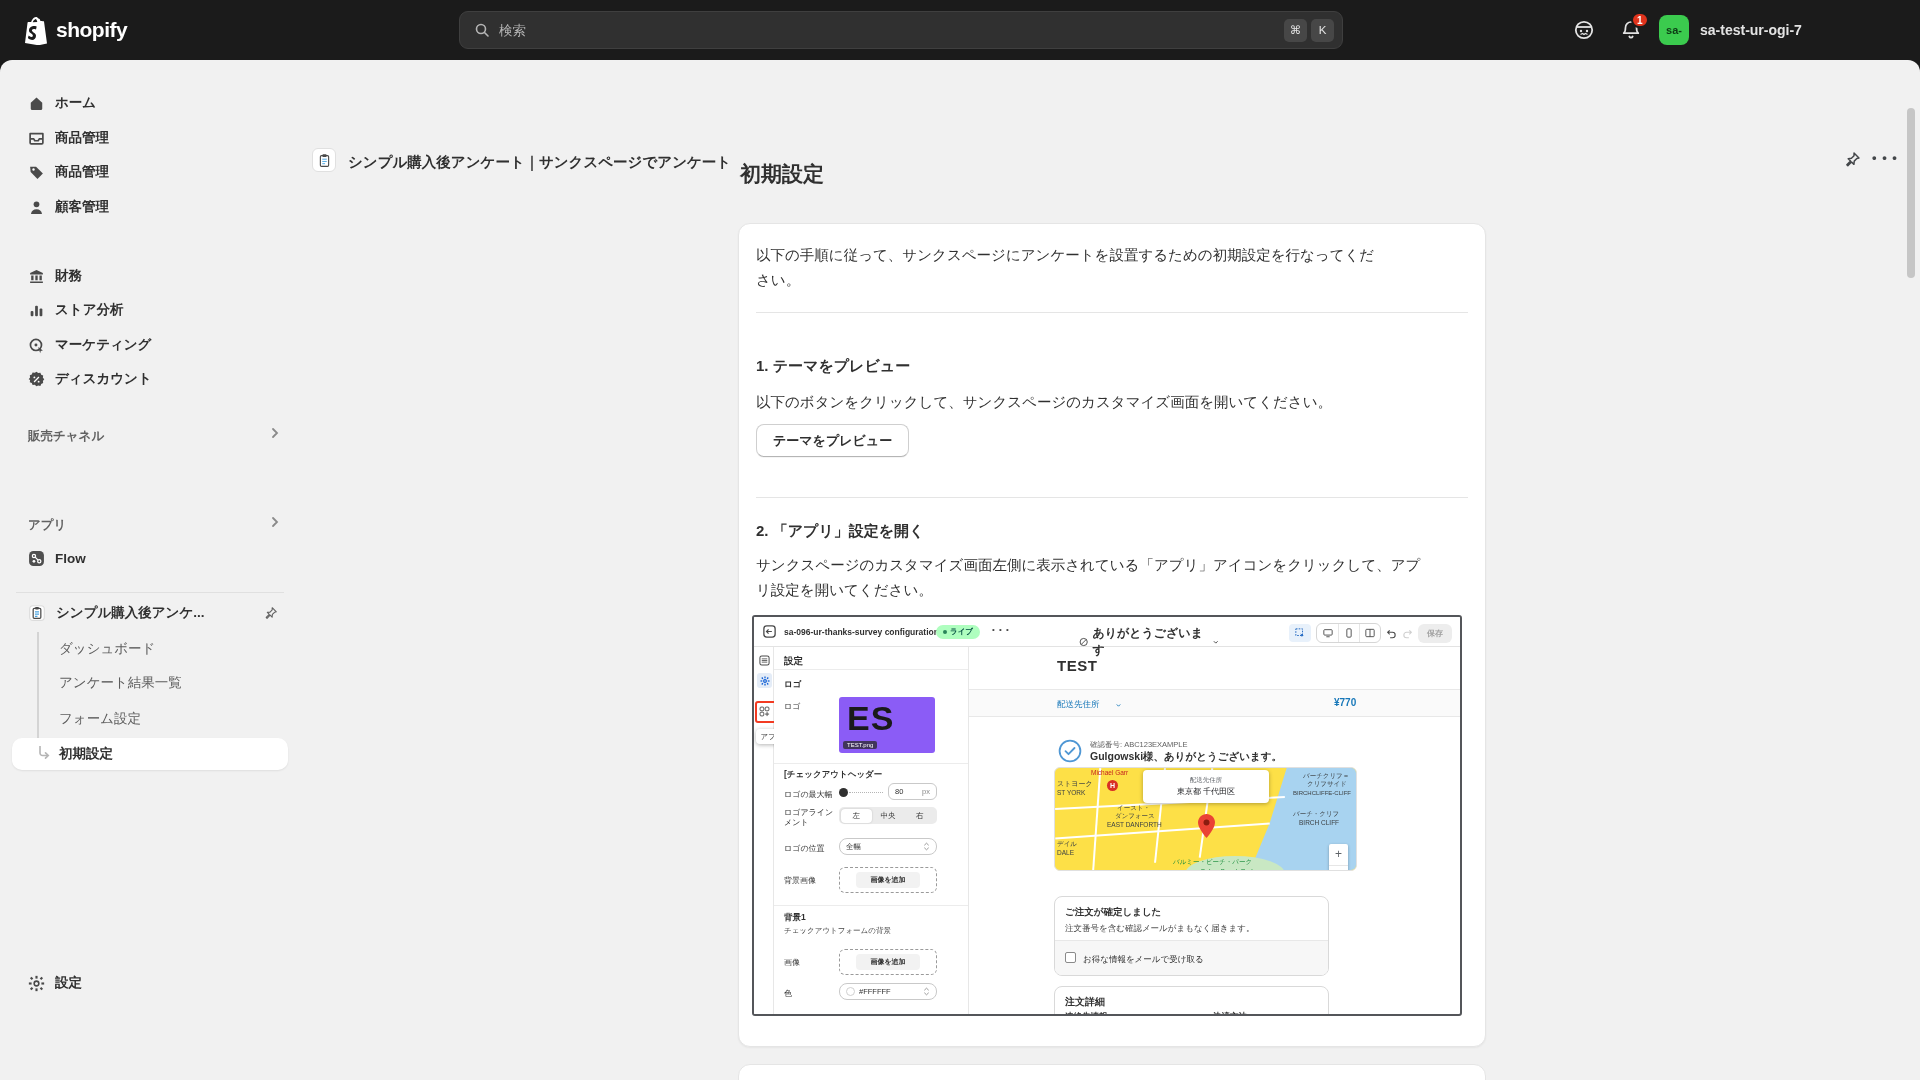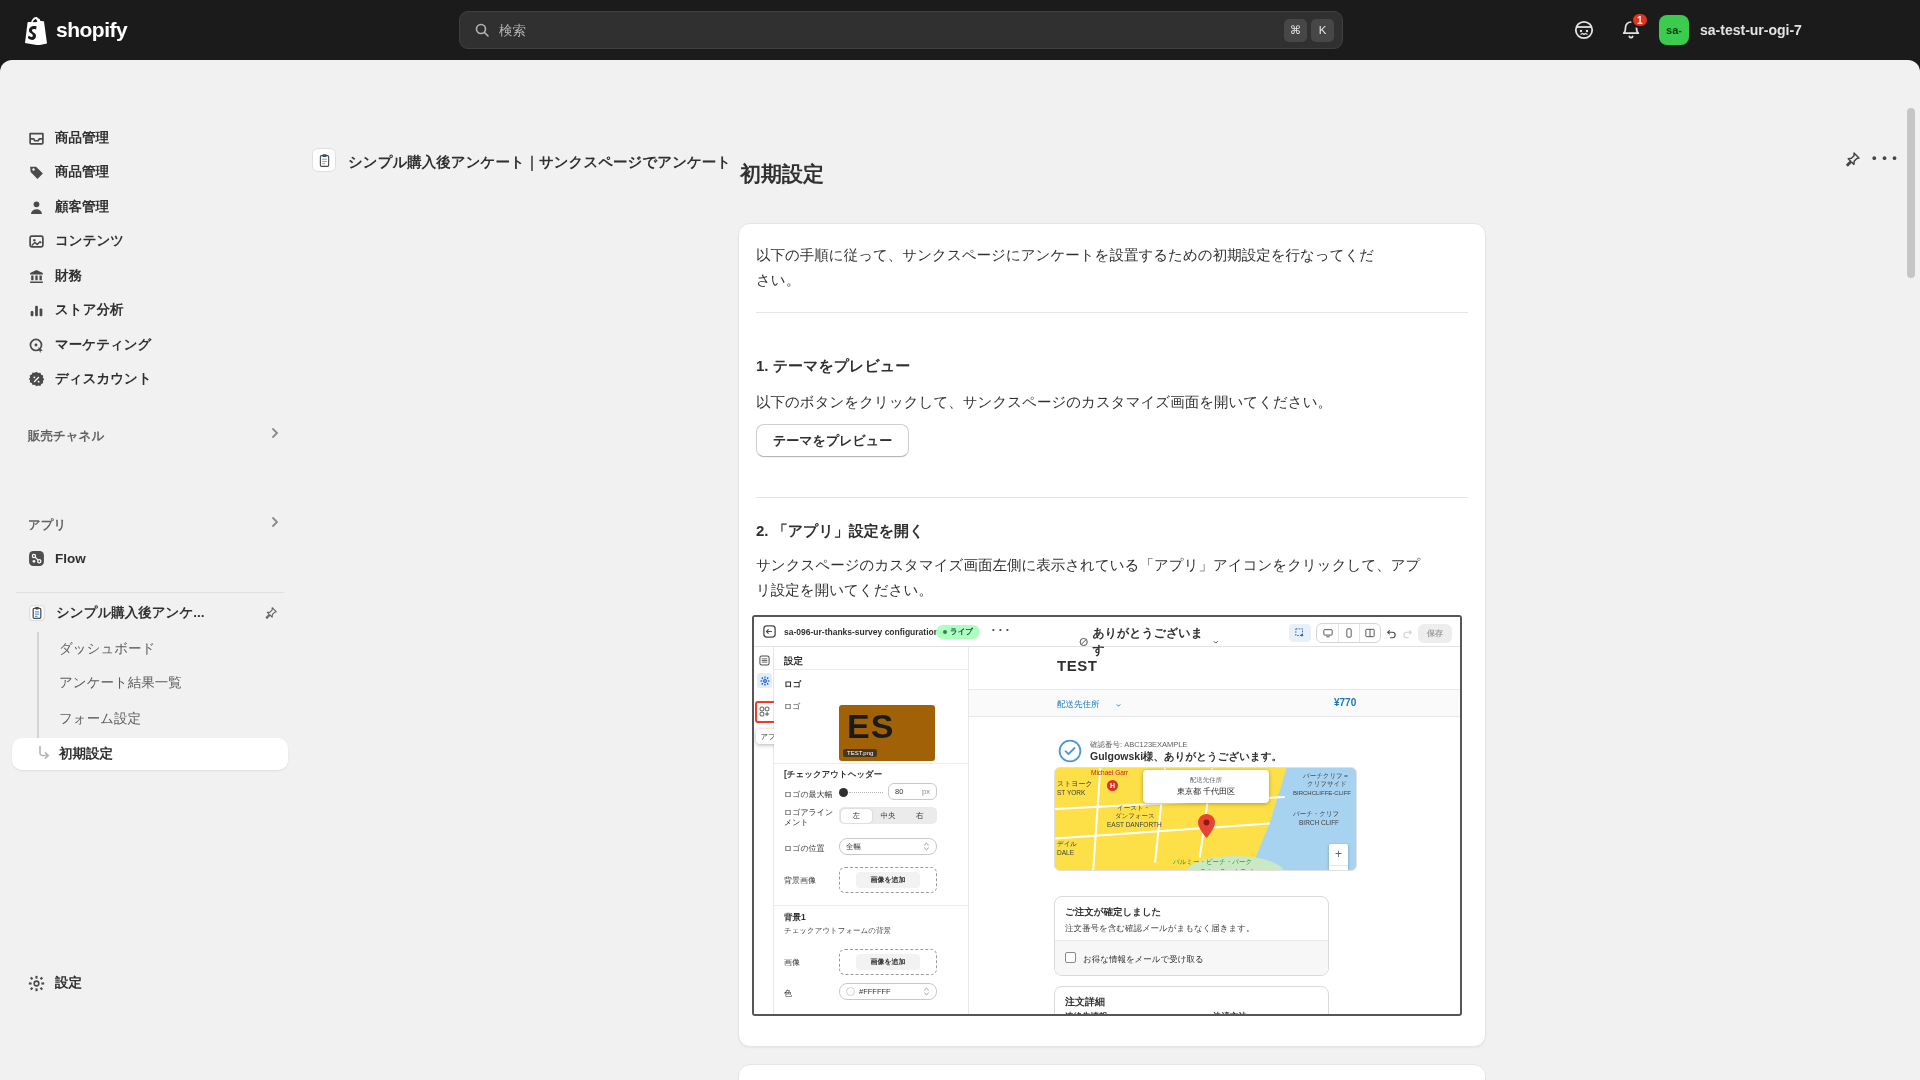--- a/index.html
+++ b/index.html
@@ -143,20 +143,28 @@
     </div>
 
     <div class="abs" style="left:1659px; top:15px; display:flex; align-items:center; gap:11px;">
       <span class="avatar">sa-</span>
       <span class="account-name">sa-test-ur-ogi-7</span>
     </div>
   </div>
 
   <div id="panel" class="abs">
 
+    <div class="abs nav-item" style="top:27px;">
+      <span>
+          <svg width="17" height="17" viewBox="0 0 16 16">
+            <path d="M2.6 7.4L8 2.4l5.4 5V13a1 1 0 0 1-1 1H3.6a1 1 0 0 1-1-1z" fill="#4a4a4a"></path>
+          </svg>
+        </span>
+      <span class="lbl">ホーム</span>
+    </div>
     <div class="abs nav-item" style="top:62px;">
       <span>
           <svg width="17" height="17" viewBox="0 0 16 16">
             <path d="M2 3.5h12V12a1 1 0 0 1-1 1H3a1 1 0 0 1-1-1zm0 4.8h3.4l1 1.8h3.2l1-1.8H14" fill="none" stroke="#4a4a4a" stroke-width="1.6" stroke-linejoin="round"></path>
           </svg>
         </span>
       <span class="lbl">商品管理</span>
     </div>
     <div class="abs nav-item" style="top:96px;">
       <span>
@@ -168,30 +176,20 @@
       <span class="lbl">商品管理</span>
     </div>
     <div class="abs nav-item" style="top:131px;">
       <span>
           <svg width="17" height="17" viewBox="0 0 16 16">
             <circle cx="8" cy="5" r="2.7" fill="#4a4a4a"></circle>
             <path d="M2.8 14a5.3 5.3 0 0 1 10.4 0z" fill="#4a4a4a"></path>
           </svg>
         </span>
       <span class="lbl">顧客管理</span>
-    </div>
-    <div class="abs nav-item" style="top:165px;">
-      <span>
-          <svg width="17" height="17" viewBox="0 0 16 16">
-            <rect x="2" y="3" width="12" height="10" rx="1.5" fill="none" stroke="#4a4a4a" stroke-width="1.6"></rect>
-            <circle cx="6" cy="6.8" r="1.1" fill="#4a4a4a"></circle>
-            <path d="M3.5 11.7l3-2.8 2.2 2 2.6-2.6 1.2 1.2" fill="none" stroke="#4a4a4a" stroke-width="1.4"></path>
-          </svg>
-        </span>
-      <span class="lbl">コンテンツ</span>
     </div>
     <div class="abs nav-item" style="top:200px;">
       <span>
           <svg width="17" height="17" viewBox="0 0 16 16">
             <path d="M8 1.8l6 3v1.2H2V4.8zM3 7h2.2v4.6H3zm3.9 0h2.2v4.6H6.9zM10.8 7H13v4.6h-2.2zM2 12.6h12v1.6H2z" fill="#4a4a4a"></path>
           </svg>
         </span>
       <span class="lbl">財務</span>
     </div>
     <div class="abs nav-item" style="top:234px;">
@@ -444,21 +442,21 @@
         <path d="M34 44L12 14" stroke="#e8442c" stroke-width="4" stroke-linecap="round"></path>
         <path d="M3 2l16 6-9 8z" fill="#e8442c"></path>
       </svg>
 
     <div class="abs" style="left:20px; top:30px; width:195px; height:371px; border-right:1px solid #e7e7e7; background:#fff;"></div>
     <div class="abs ed-panel-title">設定</div>
     <div class="abs ed-divider" style="top:52px;"></div>
 
     <div class="abs ed-bold" style="left:30px; top:62px;">ロゴ</div>
     <div class="abs ed-label" style="left:30px; top:84px;">ロゴ</div>
-    <div class="abs" style="left:85px; top:88px; width:96px; height:56px; background:#a16207; border-radius:3px; overflow:hidden;">
+    <div class="abs" style="left:85px; top:80px; width:96px; height:56px; background:#8b5cf6; border-radius:3px; overflow:hidden;">
       <span class="abs" style="left:8px; top:2px; font-size:34px; font-weight:900; color:#1a1a1a; letter-spacing:1px;">ES</span>
       <span class="abs" style="left:4px; bottom:4px; background:rgba(40,40,40,.75); color:#fff; font-size:6px; padding:1px 4px; border-radius:2px;">TEST.png</span>
     </div>
 
     <div class="abs ed-divider" style="top:146px;"></div>
     <div class="abs ed-bold" style="left:30px; top:152px;">[チェックアウトヘッダー</div>
 
     <div class="abs ed-label" style="left:30px; top:172px;">ロゴの最大幅</div>
     <div class="abs" style="left:85px; top:174px; width:44px; height:4px;">
       <span class="abs" style="left:0; top:-3px; width:9px; height:9px; border-radius:50%; background:#303030;"></span>

